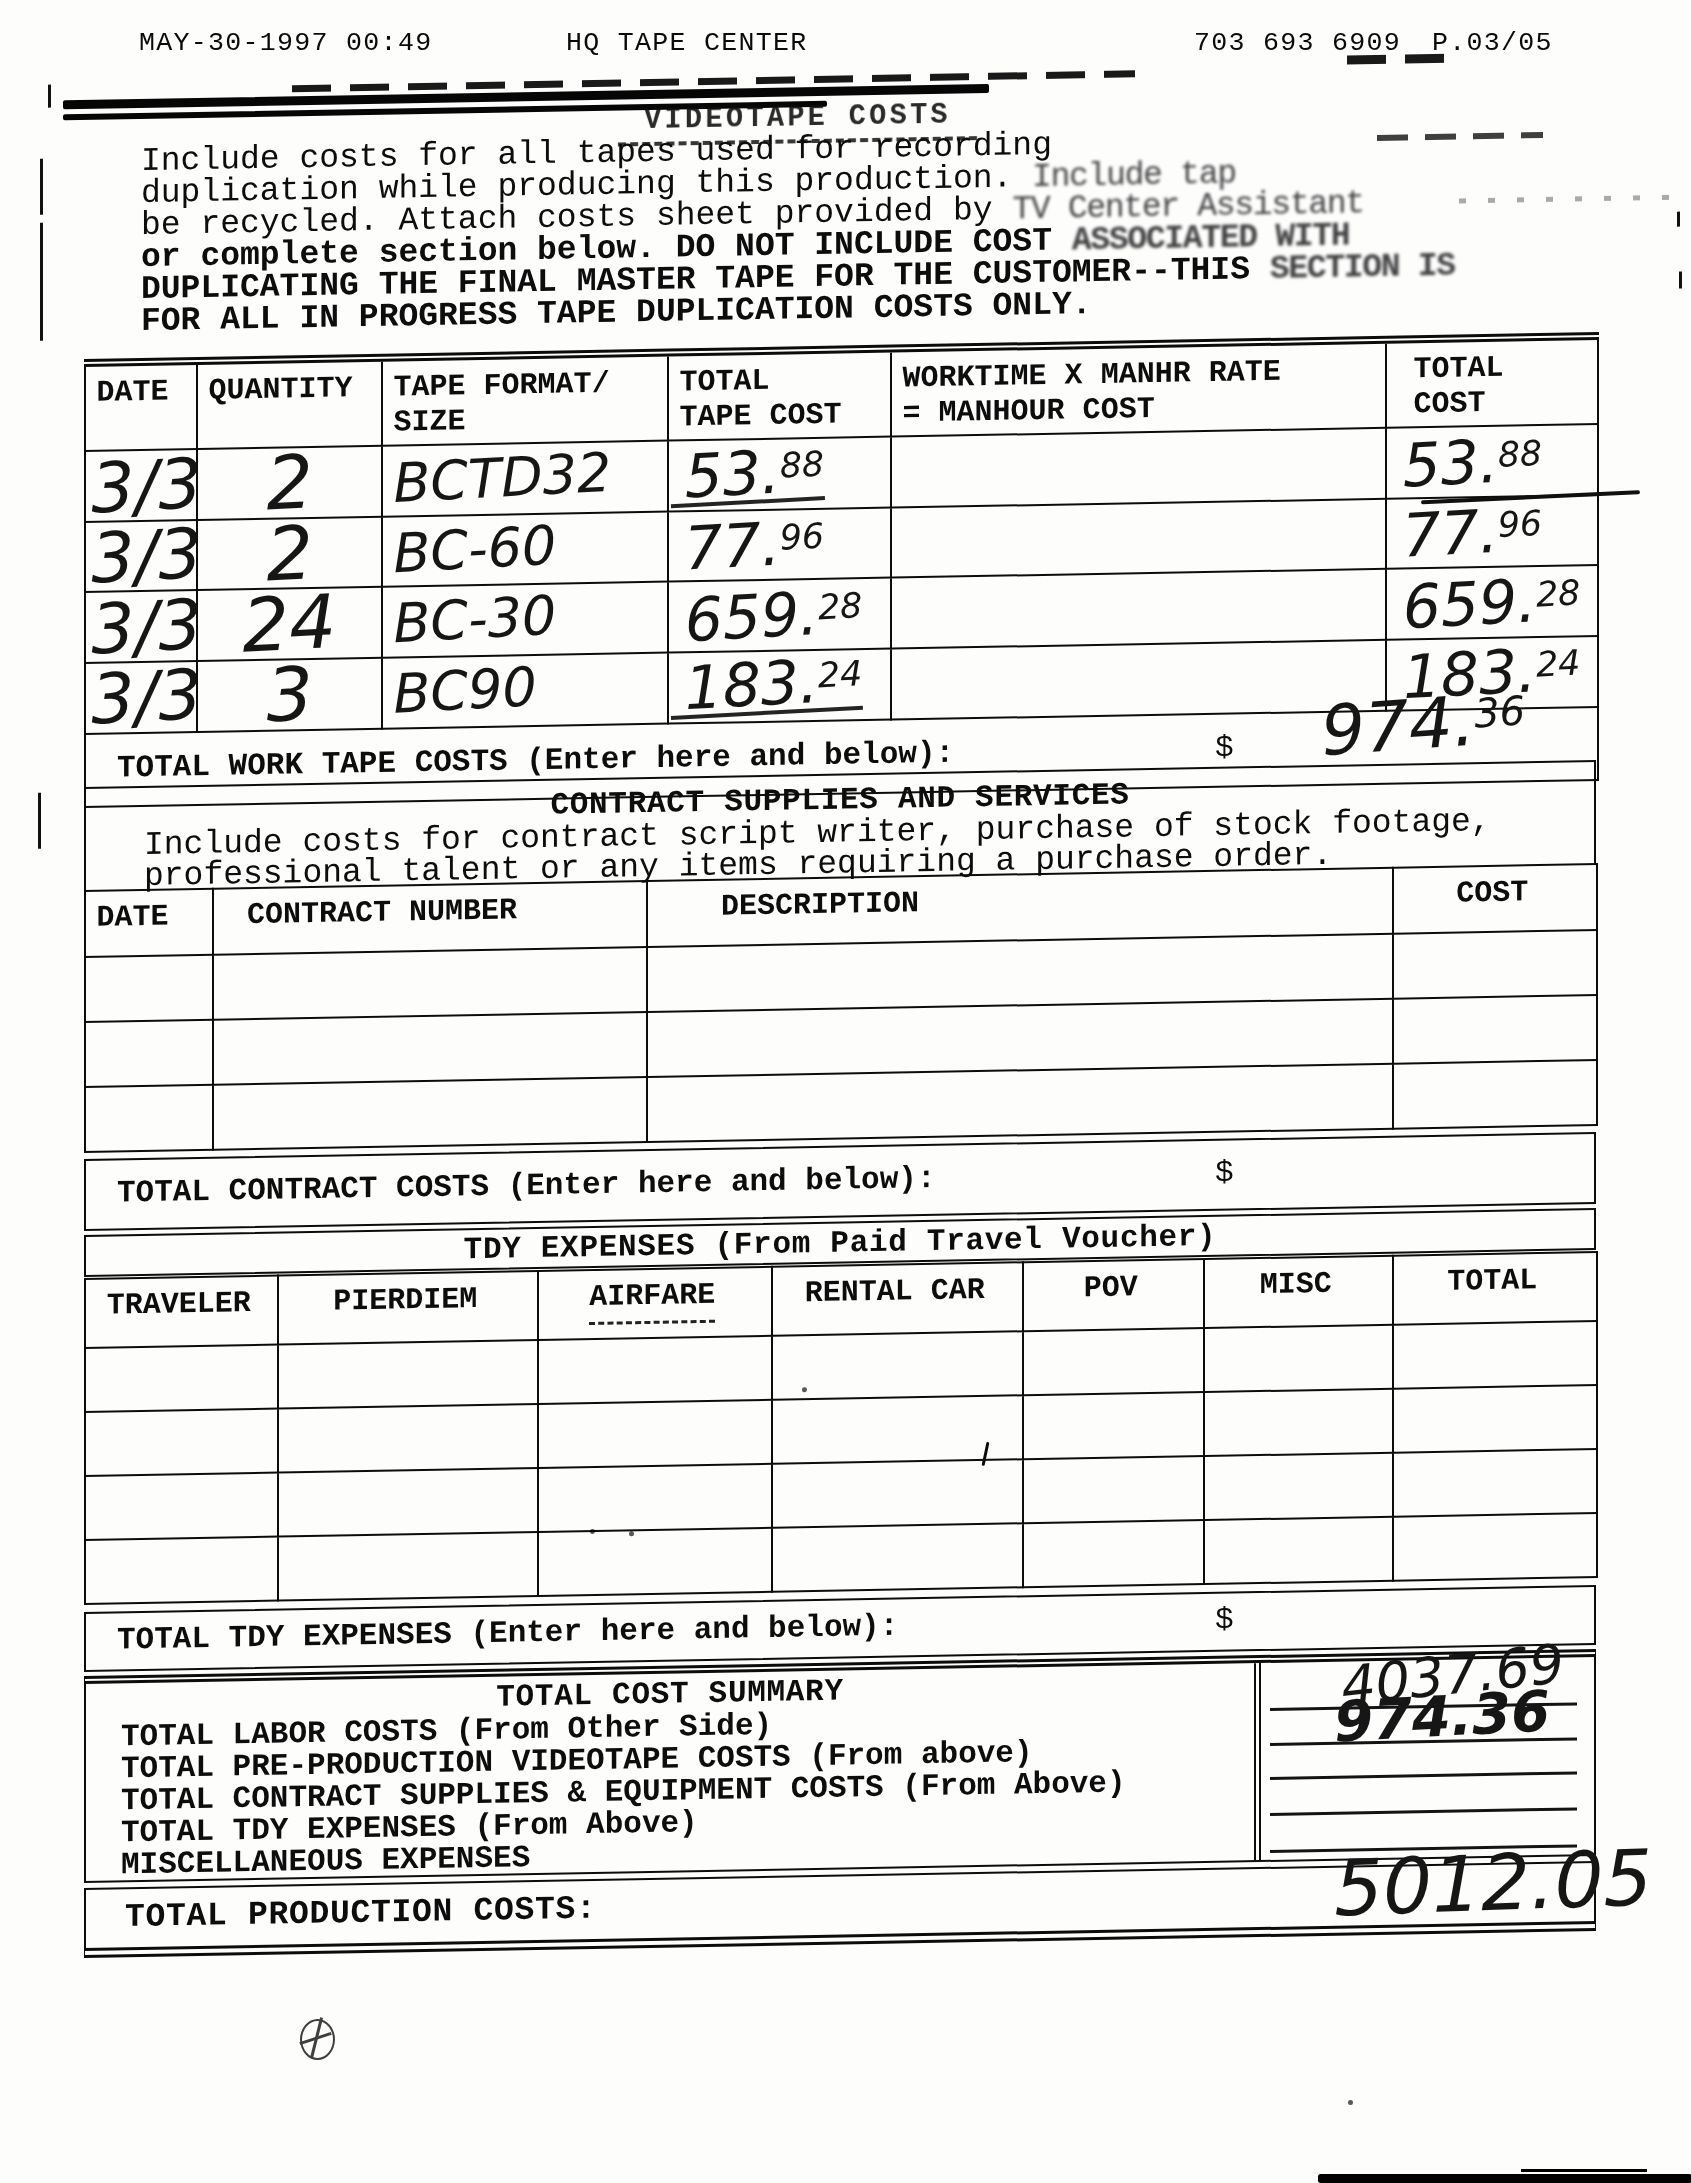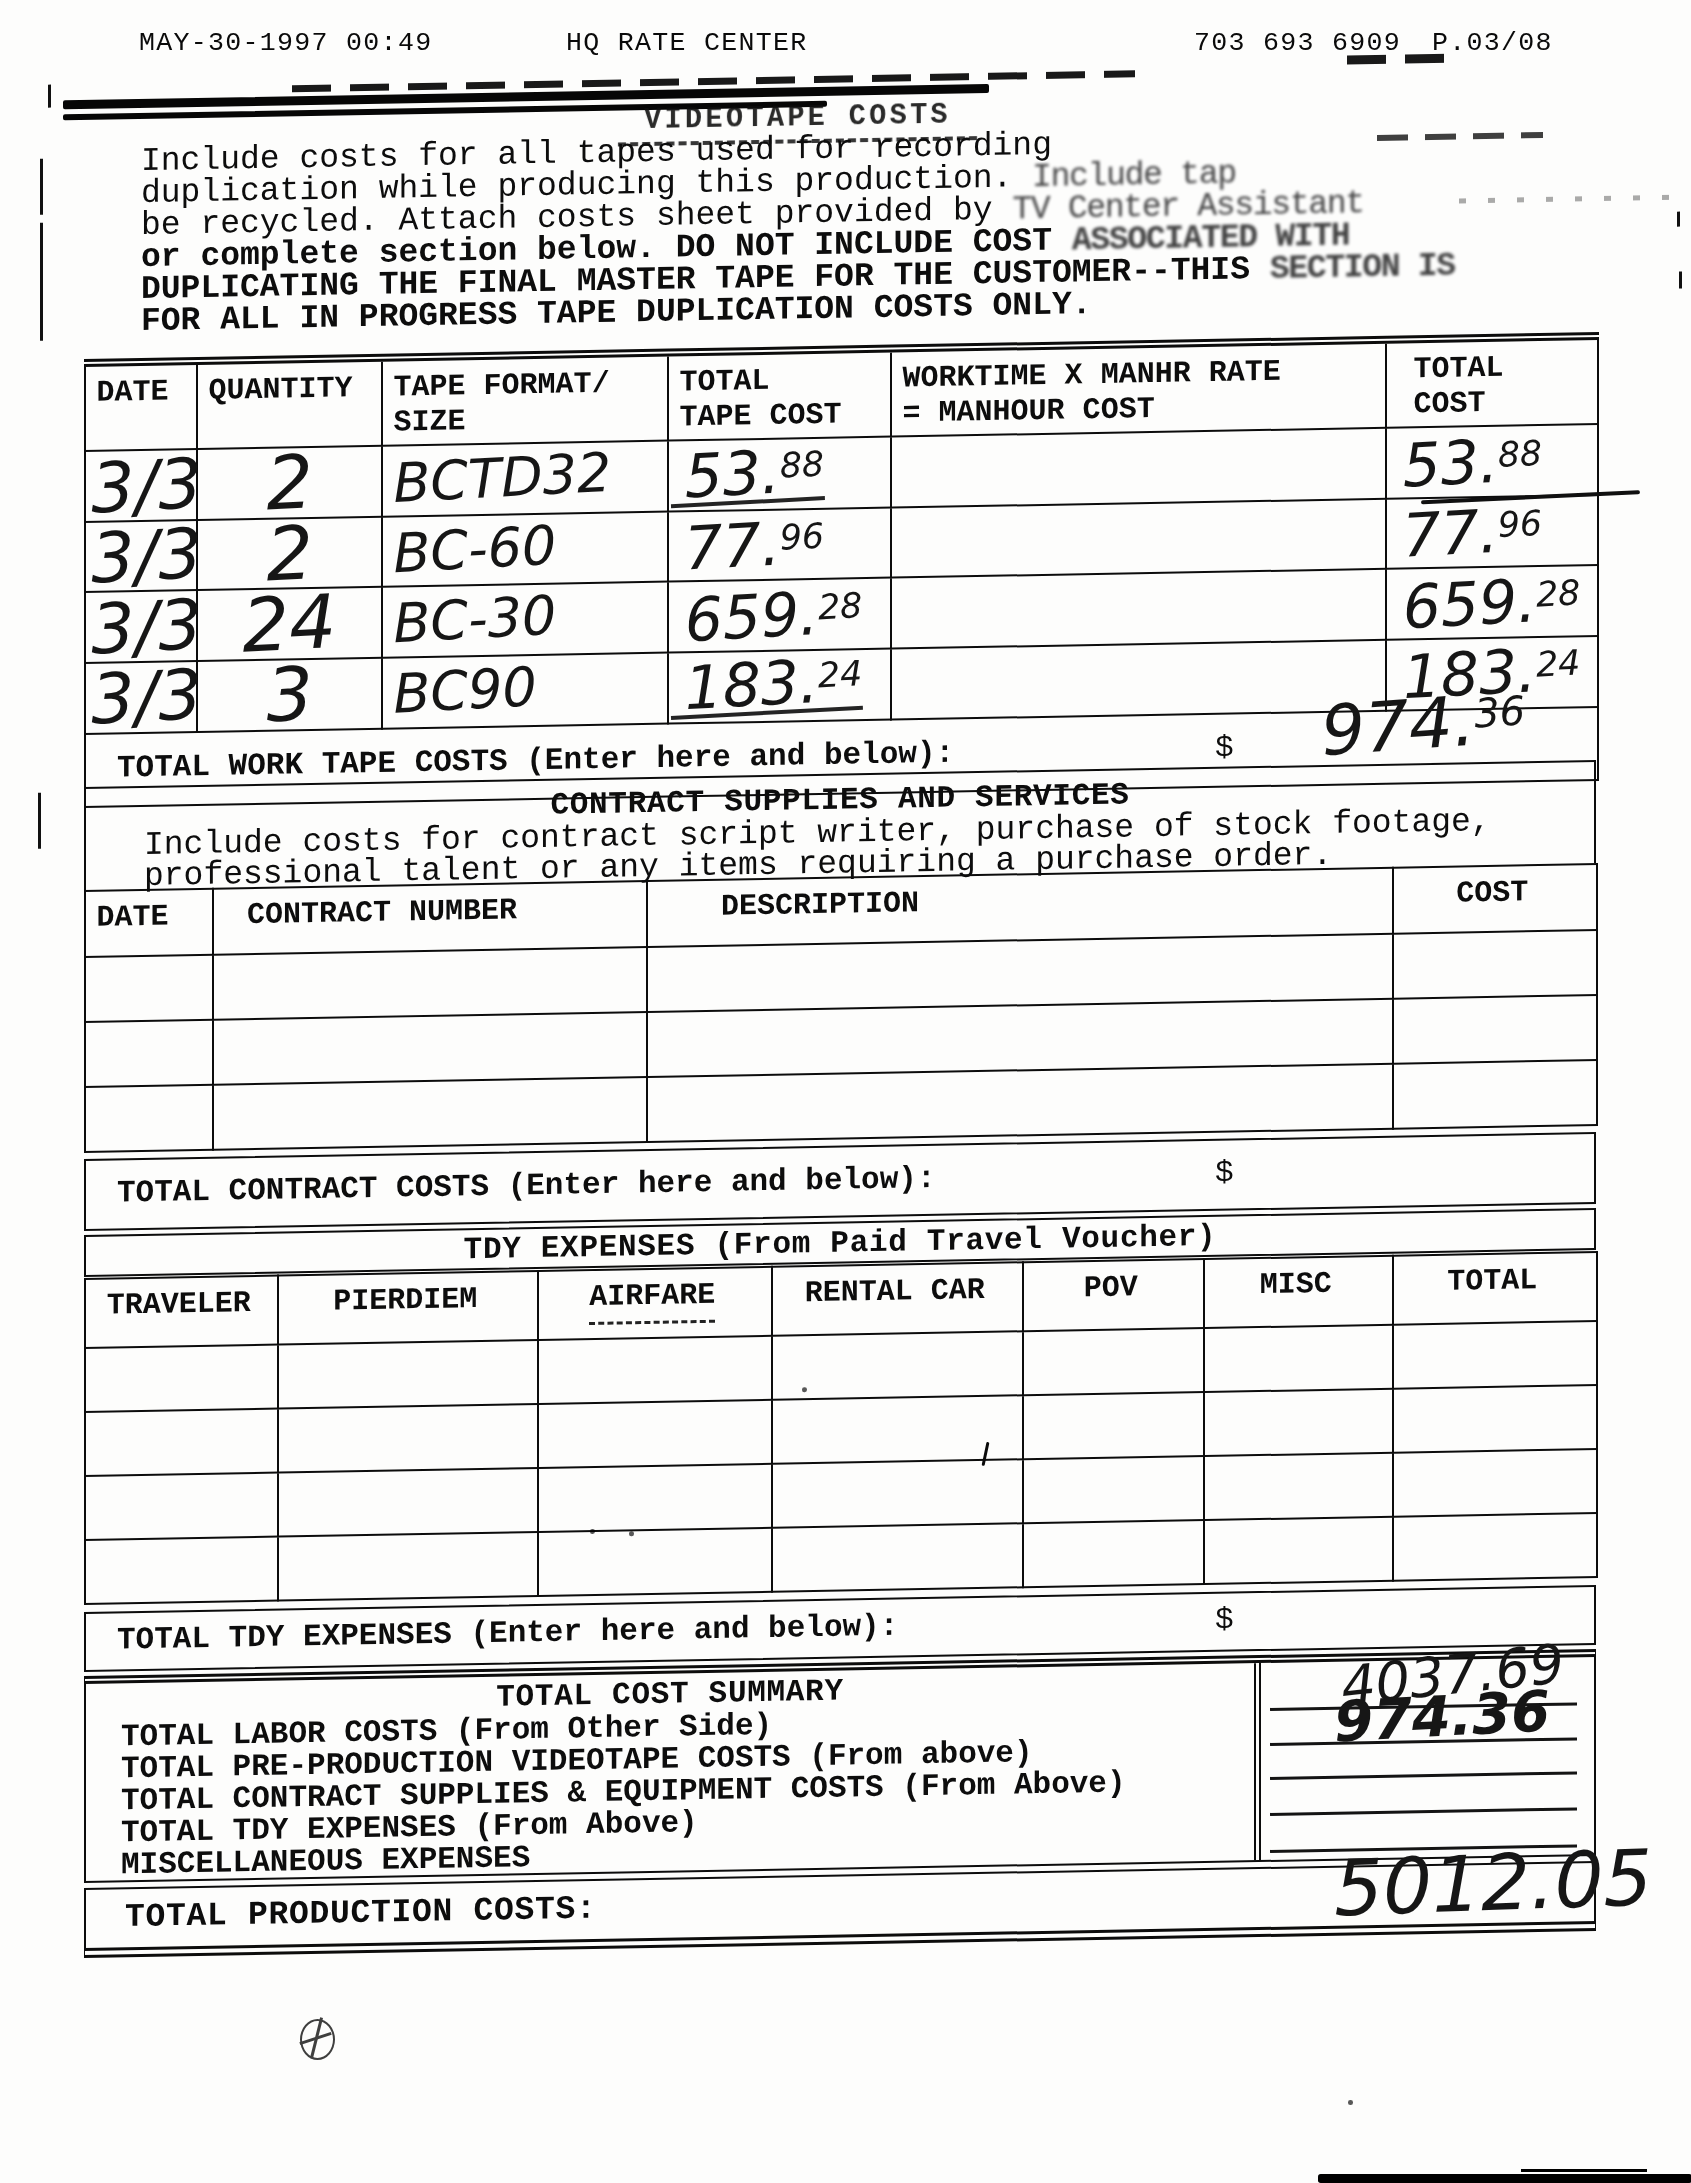--- a/index.html
+++ b/index.html
@@ -132,23 +132,23 @@
     border-radius:2.7px; }
   .corner-smudge2 { position:absolute; left:1521px; top:2169px; width:126px; height:3.3px; background:#000; }
 </style>
 </head>
 <body>
 
 <div class="page">
 
   <div class="fax-header">
     <span class="fx-date">MAY-30-1997  00:49</span>
-    <span class="fx-sender">HQ RATE CENTER</span>
+    <span class="fx-sender">HQ TAPE CENTER</span>
     <span class="fx-phone">703 693 6909</span>
-    <span class="fx-page">P.03/08</span>
+    <span class="fx-page">P.03/05</span>
   </div>
 
   <div class="form">
 
     <div class="band" style="left:63px;top:100px;width:926px;height:8.6px;"></div>
     <div class="band" style="left:63px;top:114px;width:764px;height:6px;"></div>
     <div class="dashband" style="left:292px;top:89px;width:843px;"></div>
     <div class="dashband" style="left:1347px;top:78px;width:101px;height:8.6px;"></div>
     <div class="tick" style="left:48px;top:84px;height:22.6px;"></div>
     <div class="tick" style="left:40px;top:158px;height:56px;"></div>

